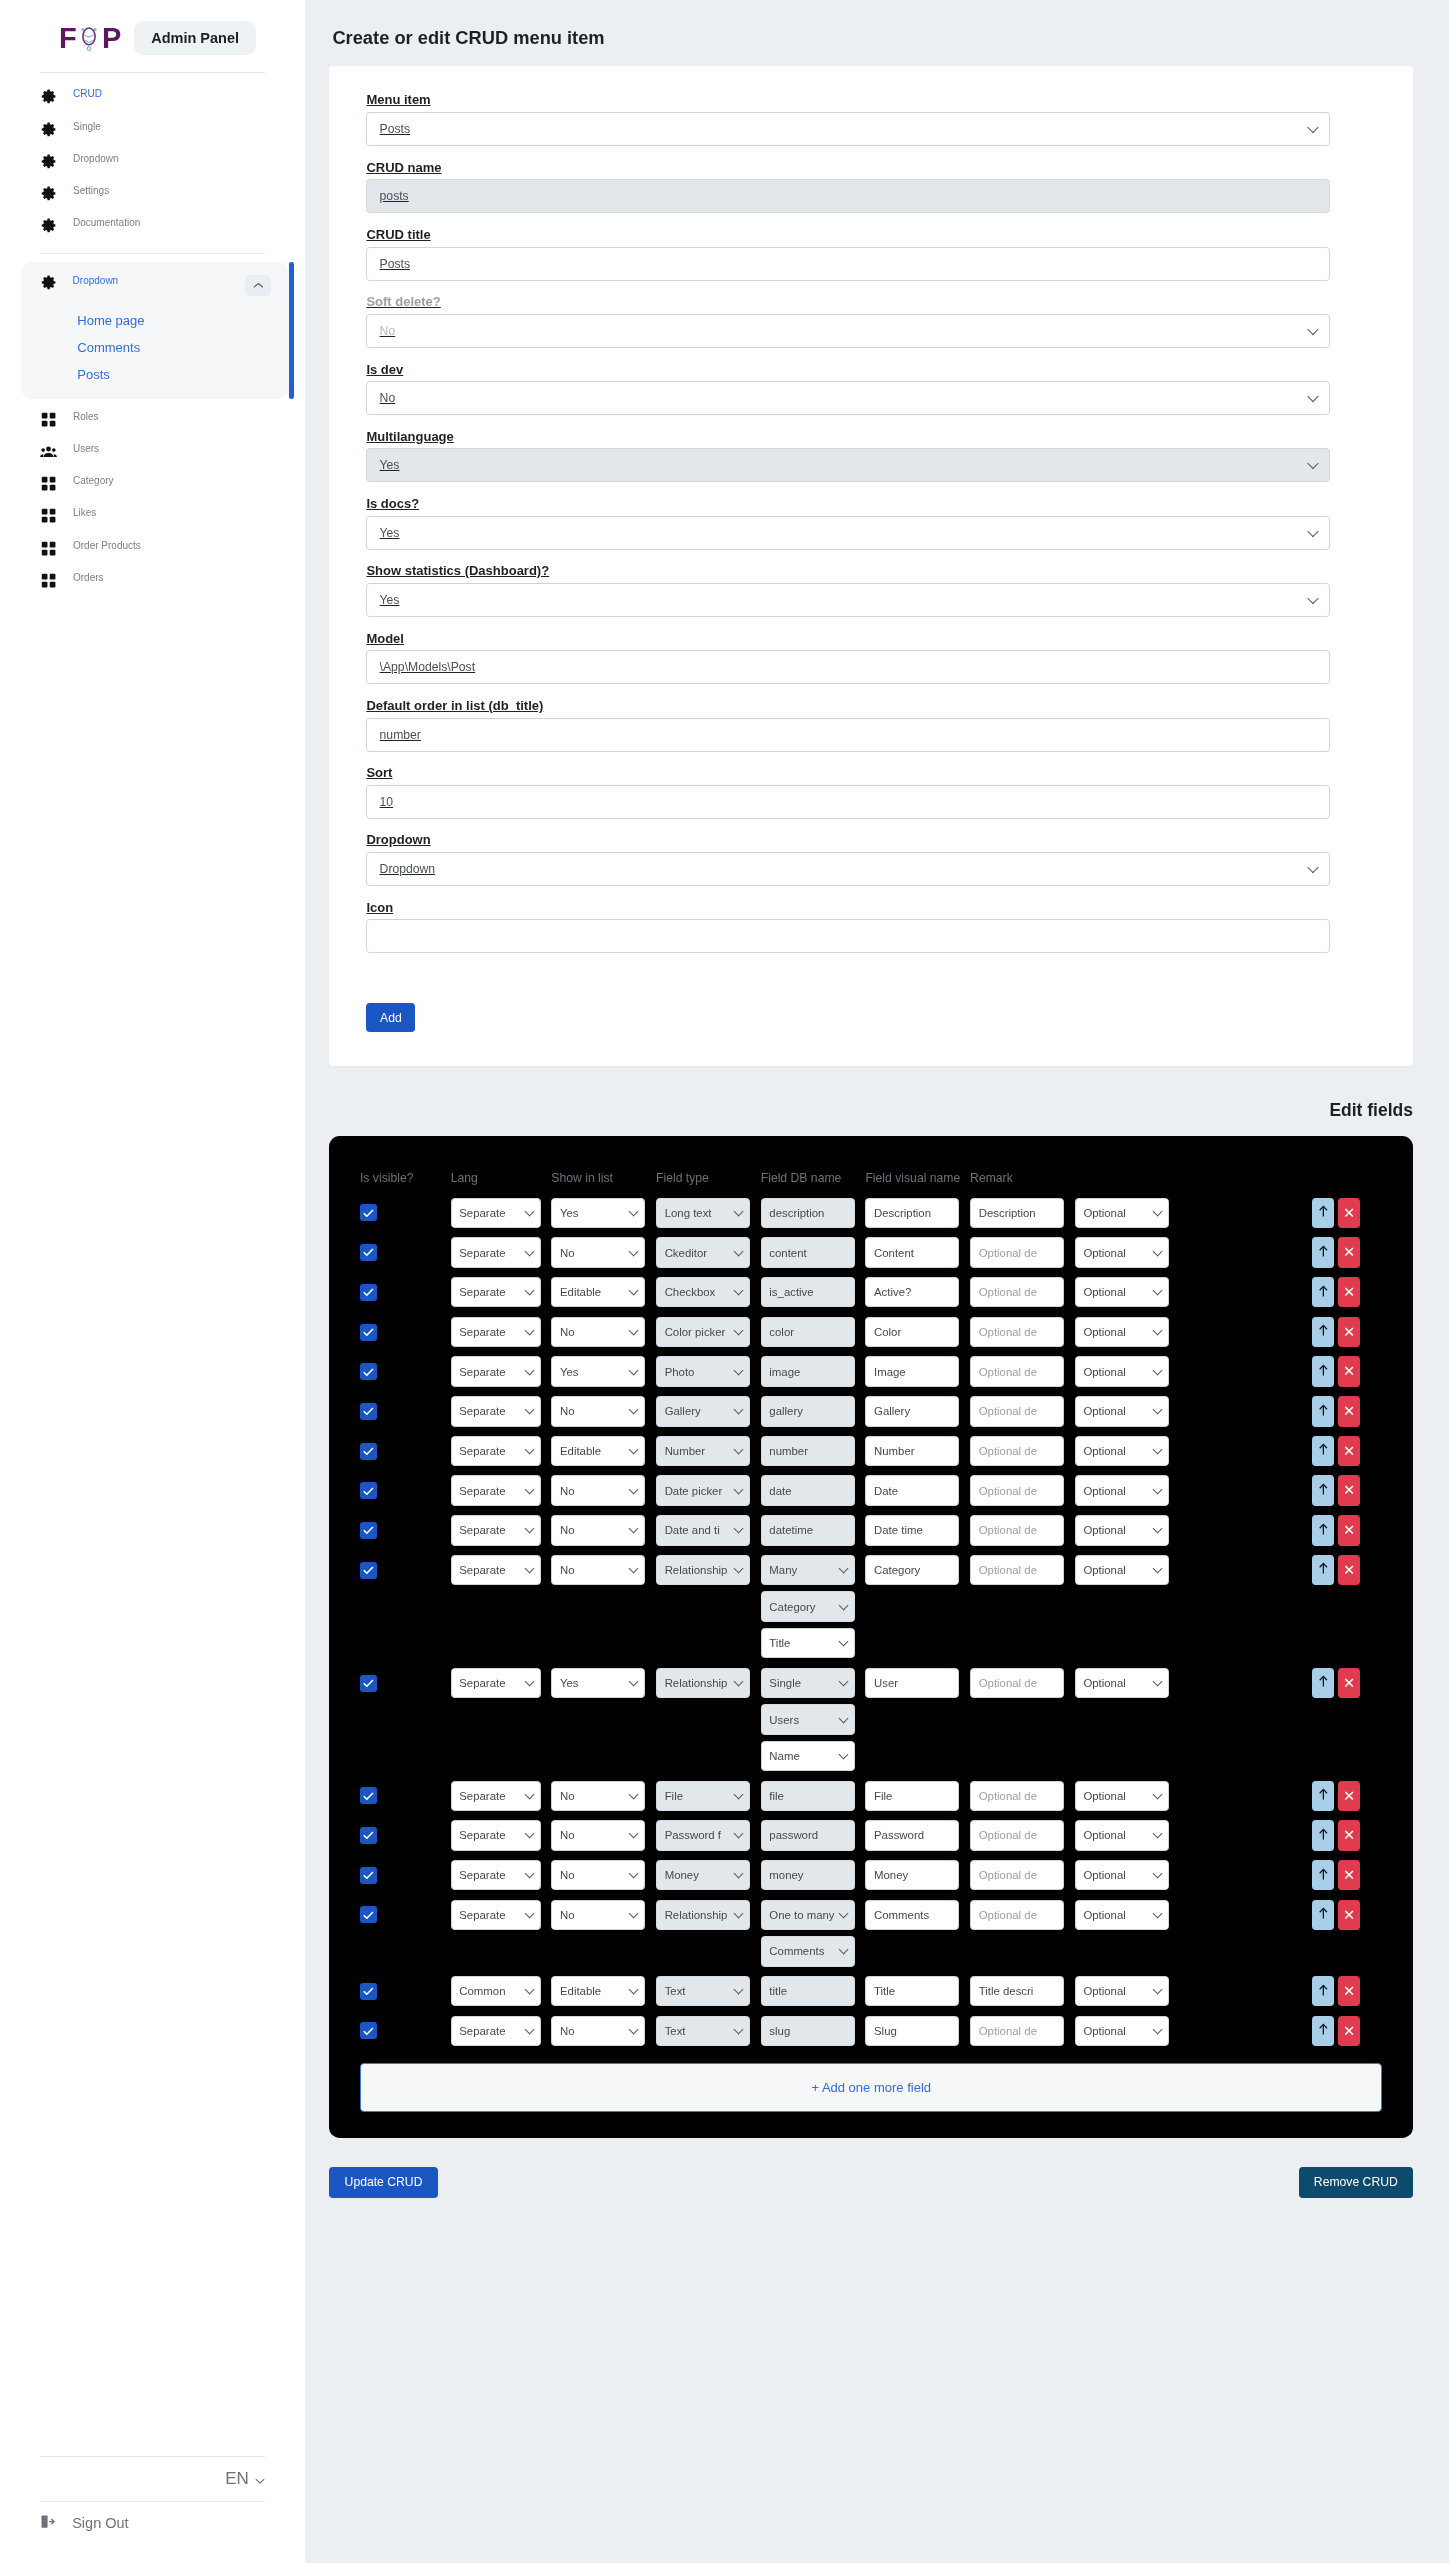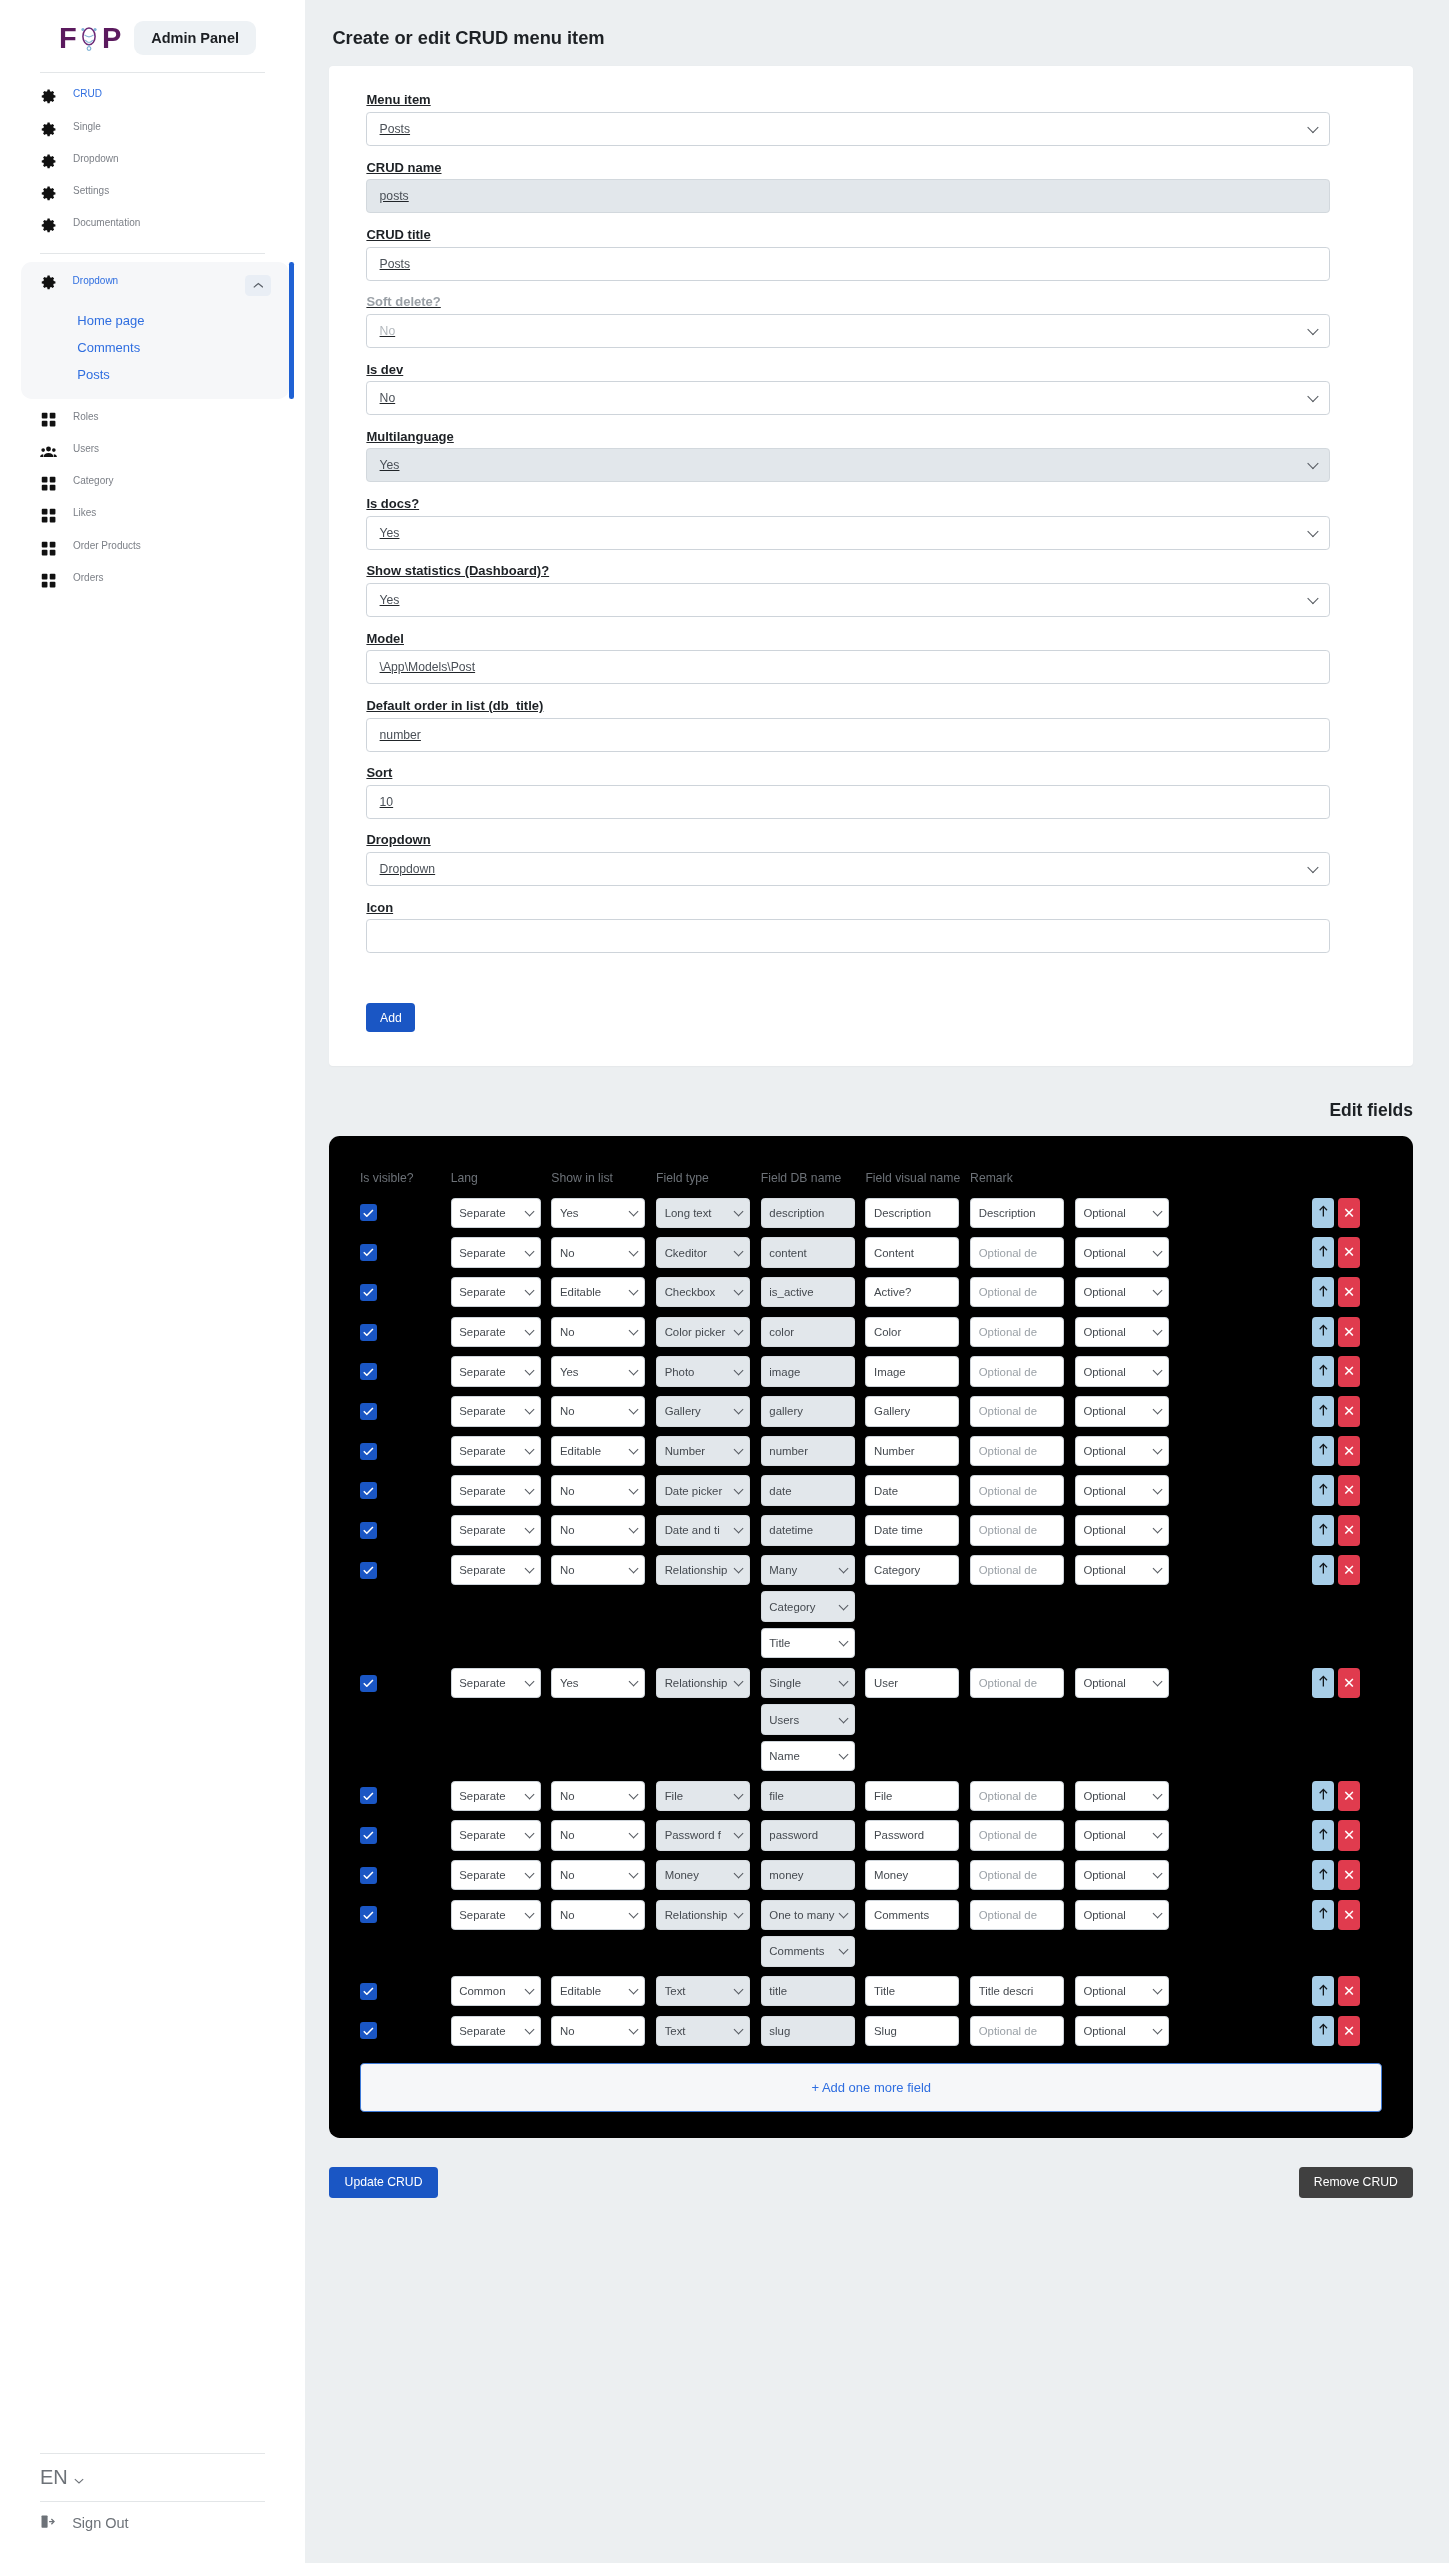--- a/index.html
+++ b/index.html
@@ -54,21 +54,21 @@
   .chev-box {
     margin-left:auto; width:26px; height:21.3px; background:#e9eef5; border-radius:4.6px;
     display:flex; align-items:center; justify-content:center;
   }
   .sb-sub { padding:3px 0 0 0; }
   .sb-sub-item {
     font-size:13px; color:#2f6ee0; padding:6.1px 0 6.1px 56px; cursor:pointer;
   }
   .sb-foot { position:absolute; left:0; right:0; bottom:18.3px; }
   .sb-foot .sb-divider { margin:0 40px; }
-  .lang-row { display:flex; align-items:center; gap:6.1px; padding:12.2px 40px; font-size:20px; color:#6d7278; cursor:pointer; }
+  .lang-row { display:flex; align-items:center; gap:6.1px; padding:12.2px 40px; font-size:17px; color:#6d7278; cursor:pointer;justify-content:flex-end; }
   .signout-row { display:flex; align-items:center; gap:17px; padding:12.2px 40px; font-size:14.5px; color:#6d7278; cursor:pointer; }
 
   
   .main { flex:1 1 auto; padding:18.3px 37px 30.5px 24.4px; }
   .page-title { font-size:18.3px; font-weight:700; color:#1d2125; margin:9.1px 0 17px 3px; }
   .card { background:#fff; border-radius:4px; padding:26px 25px 34px 37px; box-shadow:0 0.8px 1.5px rgba(0,0,0,0.03);text-decoration:underline; }
 
   .fgroup { margin-bottom:13.7px; max-width:964px; }
   .flabel { font-size:13px; font-weight:700; color:#1d2125; margin-bottom:4.6px; display:block; }
   .flabel.muted { color:#9aa0a6; font-weight:700; }
@@ -130,21 +130,21 @@
 
   .add-field {
     margin:12.2px 7.6px 0 7.6px;
     border:0.8px solid #3e7ad8; background:#f6f7f9; border-radius:4.6px;
     height:49px; display:flex; align-items:center; justify-content:center;
     color:#2f6ee0; font-size:13px; cursor:pointer;
   }
 
   .foot-btns { display:flex; justify-content:space-between; align-items:flex-end; margin-top:29px; }
   .btn-update { background:#1a56c4; color:#fff; border:none; border-radius:3.8px; font-size:12.2px; padding:8.4px 15.2px; cursor:pointer; font-family:"Liberation Sans", sans-serif; }
-  .btn-remove { background:#404040; color:#fff; border:none; border-radius:3.8px; font-size:12.2px; padding:8.4px 15.2px; cursor:pointer; font-family:"Liberation Sans", sans-serif; }
+  .btn-remove { background:#0c4a6e; color:#fff; border:none; border-radius:3.8px; font-size:12.2px; padding:8.4px 15.2px; cursor:pointer; font-family:"Liberation Sans", sans-serif; }
 </style>
 </head>
 <body>
 
 <div class="app">
 
   <aside class="sidebar">
 
     <div class="sb-top">
       <div class="logo">

